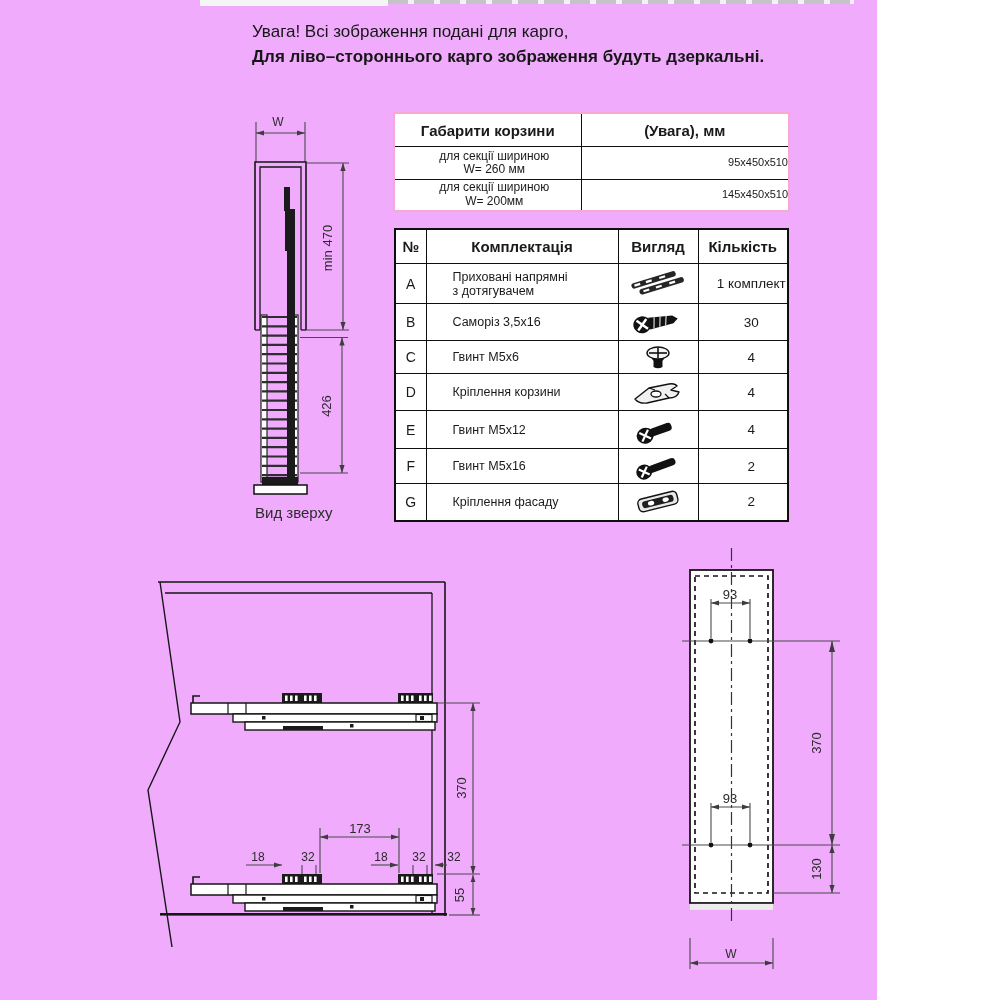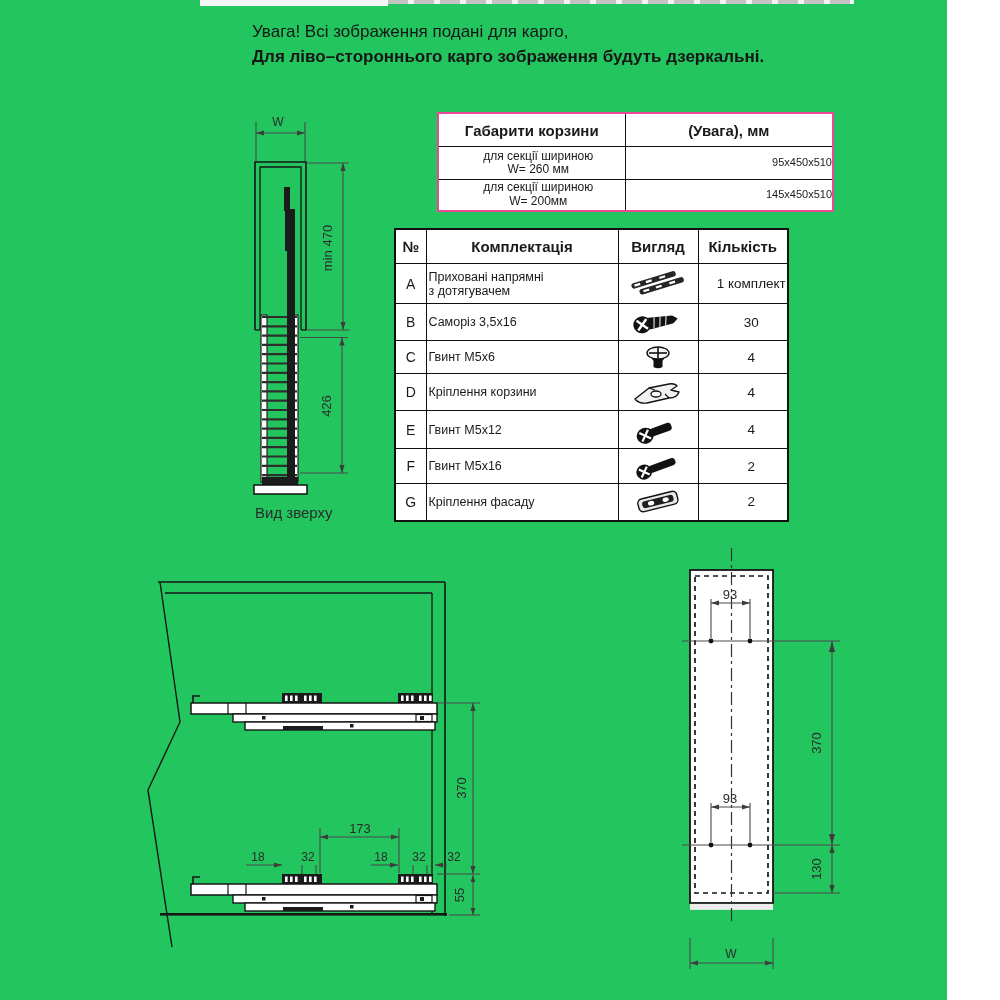--- a/index.html
+++ b/index.html
@@ -1,37 +1,37 @@
 <!DOCTYPE html>
 <html><head>
 <meta charset="utf-8">
 <style>
   html,body{margin:0;padding:0;background:#fff;}
-  #page{position:relative;width:947px;height:1000px;background:#22c55e;overflow:hidden;
+  #page{position:relative;width:877px;height:1000px;background:#f0abfc;overflow:hidden;
         font-family:"Liberation Sans",sans-serif;color:#1a1a1a;}
   
   .top-strip{position:absolute;left:388px;top:0;width:466px;height:4px;
      background:repeating-linear-gradient(90deg,#c4c4c4 0 20px,#f2f2f2 20px 26px);}
   .top-strip-left{position:absolute;left:200px;top:0;width:188px;height:6px;background:#f5f5f5;}
   
   .notice{position:absolute;left:252px;top:19px;font-size:17px;line-height:25px;color:#161616;}
   .notice .b{font-weight:bold;}
   
   table{border-collapse:collapse;position:absolute;table-layout:fixed;background:#fff;}
   #dims-table{left:393px;top:112px;width:395px;}
   #parts-table{left:394px;top:228px;width:393px;}
   td,th{border:1.5px solid #0f0f0f;padding:0;vertical-align:middle;text-align:center;}
-  #dims-table{border:2px solid #ec4899;margin-left:44px;}
+  #dims-table{border:2px solid #f9a8d4;}
   #parts-table{border:2px solid #0f0f0f;}
   #dims-table th{font-size:15px;font-weight:bold;height:32px;}
   #dims-table td{font-size:12px;line-height:13.5px;padding-left:13px;}
   #dims-table .val{font-size:11px;text-align:right;}
   #parts-table th{font-size:15px;font-weight:bold;height:33px;}
   #parts-table .letter{font-size:14px;}
-  #parts-table .pname{font-size:12.5px;text-align:left;padding-left:2px;line-height:14px;}
+  #parts-table .pname{font-size:12.5px;text-align:left;padding-left:26px;line-height:14px;}
   #parts-table .qty{font-size:13.5px;padding-left:17px;}
   .icon-cell svg{display:block;margin:0 auto;}
   
   svg{position:absolute;overflow:visible;}
   svg text{font-family:"Liberation Sans",sans-serif;fill:#2b2b2b;}
   .obj{stroke:#161616;fill:none;}
   .dim{stroke:#4a4a4a;stroke-width:1.1;fill:none;}
   .dimt{font-size:13px;}
   .dims{font-size:12px;}
   .arr{fill:#3d3d3d;stroke:none;}

